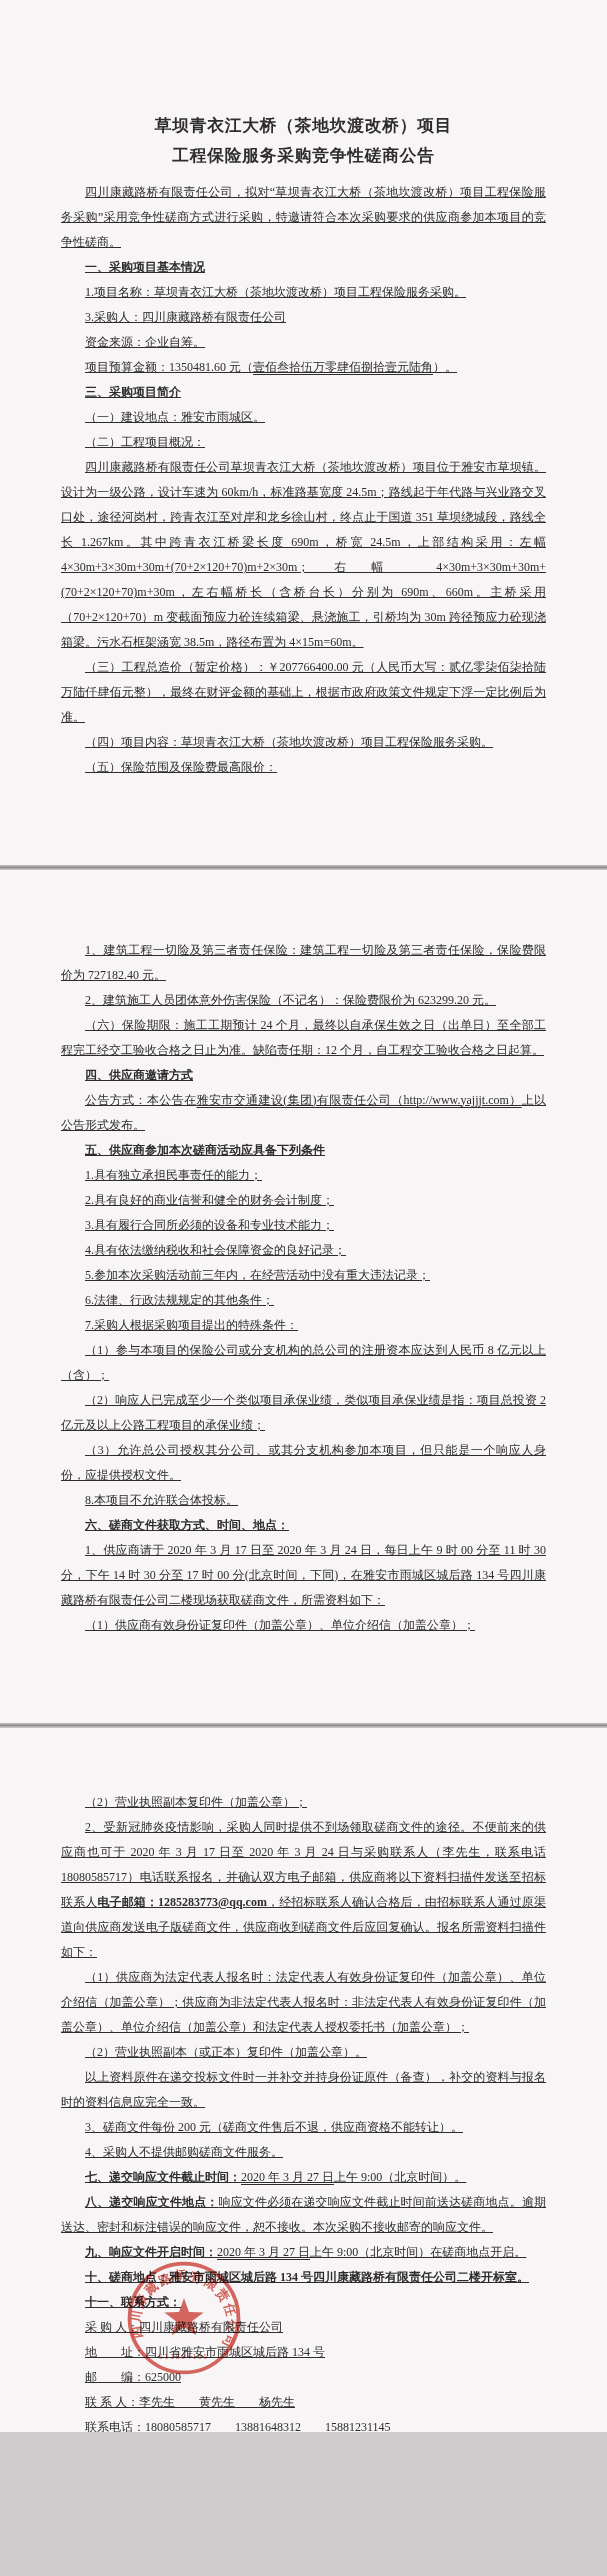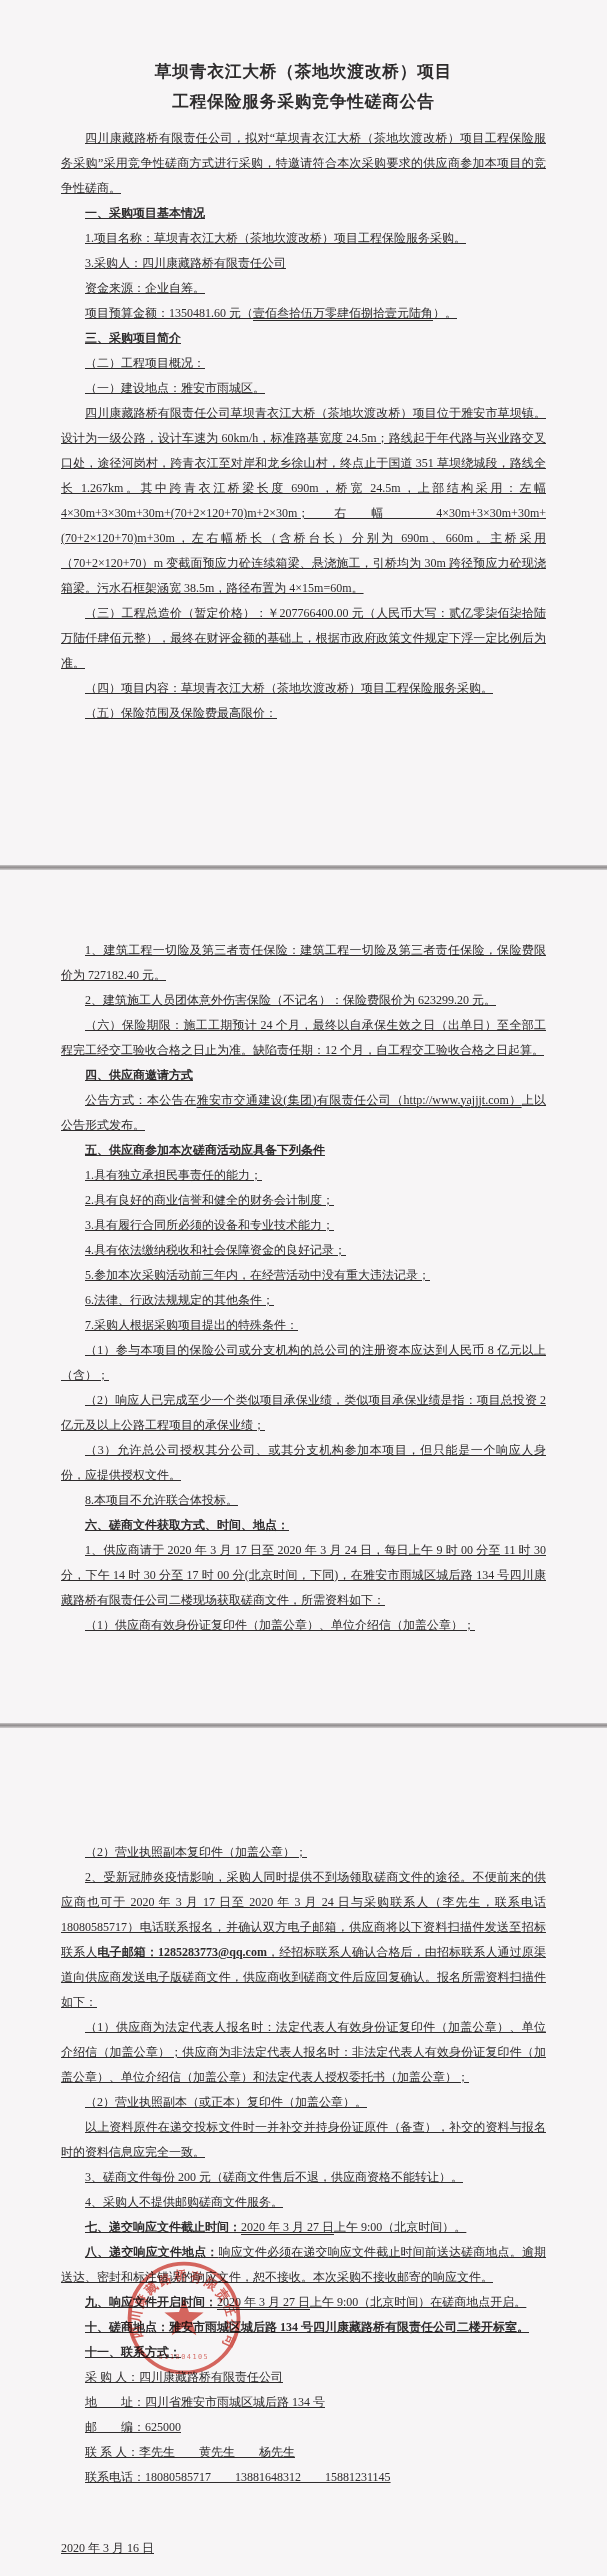--- a/index.html
+++ b/index.html
@@ -12,23 +12,23 @@
   }
   .page{
     position:relative;
     width:607px;
     box-sizing:border-box;
     background:#f7f5f6;
     padding-left:61px;
     padding-right:61px;
     overflow:hidden;
   }
-  #page1{height:865px;padding-top:57px;}
+  #page1{height:865px;padding-top:111px;}
   #page2{height:853px;padding-top:68px;}
-  #page3{height:848px;padding-top:112px;}
+  #page3{height:704px;padding-top:62px;}
   .page-gap{
     height:4.6px;
     background:linear-gradient(#c9c6c7,#8f8b8c 45%,#d2cfd0);
   }
   .title{
     text-align:center;
     font-size:16.7px;
     font-weight:bold;
     line-height:30px;
     letter-spacing:0.8px;
@@ -70,22 +70,22 @@
     <div class="title">草坝青衣江大桥（茶地坎渡改桥）项目</div>
     <div class="title">工程保险服务采购竞争性磋商公告</div>
   </div>
   <p class="ind">四川康藏路桥有限责任公司，拟对“草坝青衣江大桥（茶地坎渡改桥）项目工程保险服务采购”采用竞争性磋商方式进行采购，特邀请符合本次采购要求的供应商参加本项目的竞争性磋商。</p>
   <p class="ind hd">一、采购项目基本情况</p>
   <p class="ind">1.项目名称：草坝青衣江大桥（茶地坎渡改桥）项目工程保险服务采购。</p>
   <p class="ind">3.采购人：四川康藏路桥有限责任公司</p>
   <p class="ind">资金来源：企业自筹。</p>
   <p class="ind"><span>项目预算金额：1350481.60 元（</span><span class="ul">壹佰叁拾伍万零肆佰捌拾壹元陆角</span><span>）。</span></p>
   <p class="ind hd">三、采购项目简介</p>
+  <p class="ind">（一）建设地点：雅安市雨城区。</p>
   <p class="ind">（二）工程项目概况：</p>
-  <p class="ind">（一）建设地点：雅安市雨城区。</p>
   <p class="ind">四川康藏路桥有限责任公司草坝青衣江大桥（茶地坎渡改桥）项目位于雅安市草坝镇。设计为一级公路，设计车速为 60km/h，标准路基宽度 24.5m；路线起于年代路与兴业路交叉口处，途径河岗村，跨青衣江至对岸和龙乡徐山村，终点止于国道 351 草坝绕城段，路线全长 1.267km。其中跨青衣江桥梁长度 690m，桥宽 24.5m，上部结构采用：左幅 4×30m+3×30m+30m+(70+2×120+70)m+2×30m；右幅 4×30m+3×30m+30m+(70+2×120+70)m+30m，左右幅桥长（含桥台长）分别为 690m、660m。主桥采用（70+2×120+70）m 变截面预应力砼连续箱梁、悬浇施工，引桥均为 30m 跨径预应力砼现浇箱梁。污水石框架涵宽 38.5m，路径布置为 4×15m=60m。</p>
   <p class="ind">（三）工程总造价（暂定价格）：￥207766400.00 元（人民币大写：贰亿零柒佰柒拾陆万陆仟肆佰元整），最终在财评金额的基础上，根据市政府政策文件规定下浮一定比例后为准。</p>
   <p class="ind">（四）项目内容：草坝青衣江大桥（茶地坎渡改桥）项目工程保险服务采购。</p>
   <p class="ind">（五）保险范围及保险费最高限价：</p>
 </div>
 
 <div class="page-gap"></div>
 
 <div class="page" id="page2">
   <p class="ind">1、建筑工程一切险及第三者责任保险：建筑工程一切险及第三者责任保险，保险费限价为 727182.40 元。</p>

